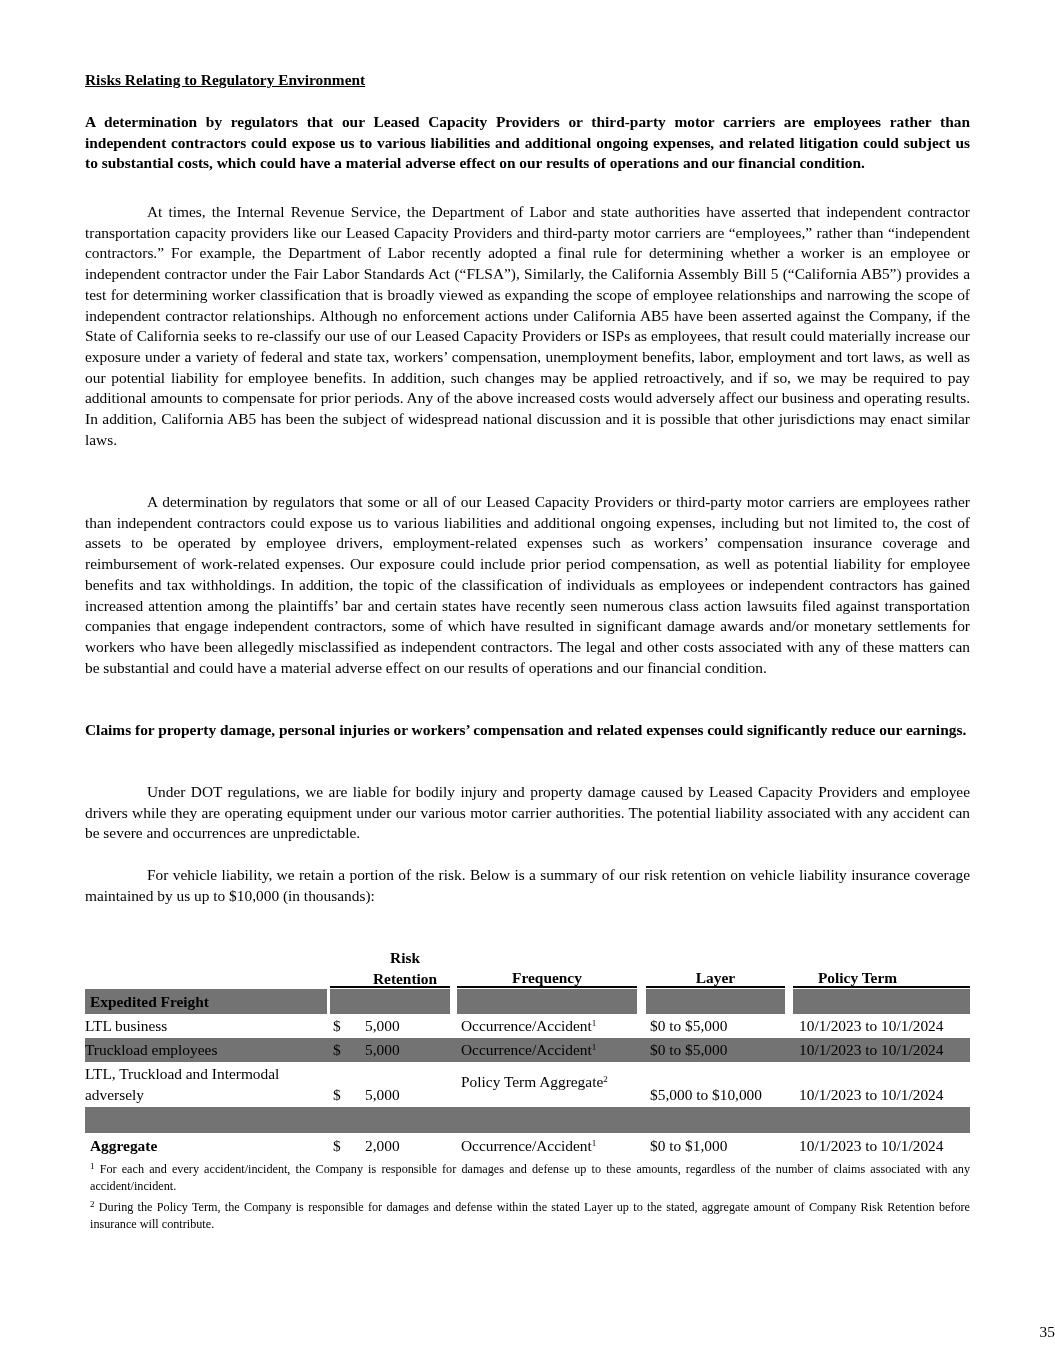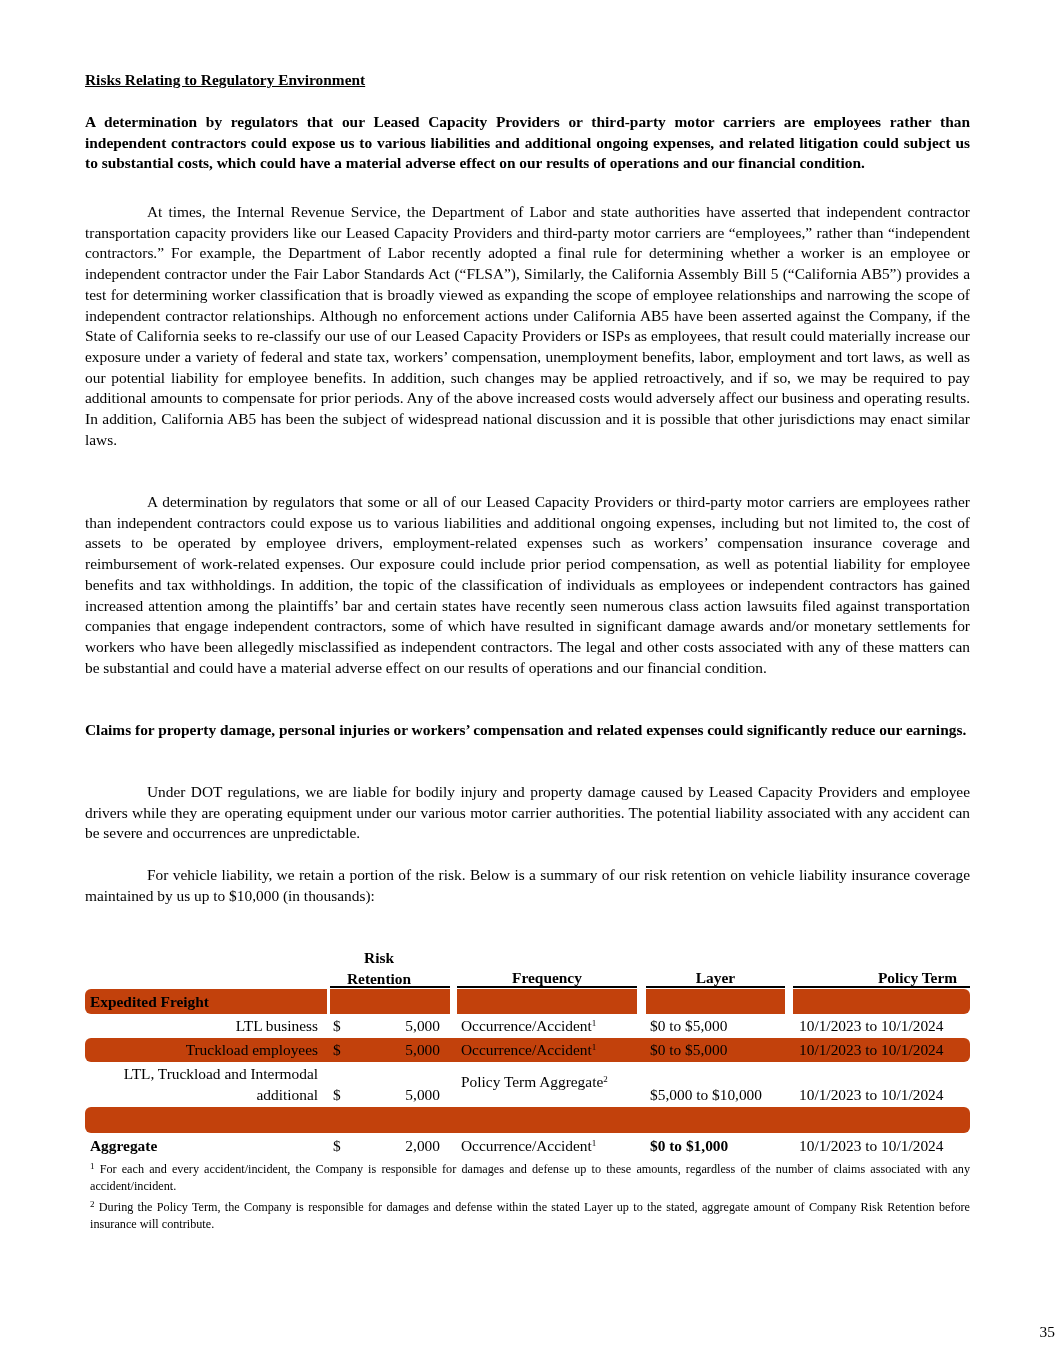--- a/index.html
+++ b/index.html
@@ -9,26 +9,26 @@
     color: #000; font-size: 15.4px; line-height: 20.7px;
   }
   .page { position: absolute; left: 85px; top: 0; width: 885px; }
   .sec-title { position: absolute; top: 70px; left: 0; font-weight: bold; text-decoration: underline; }
   .risk-head { position: absolute; left: 0; width: 885px; font-weight: bold; text-align: justify; }
   .para { position: absolute; left: 0; width: 885px; text-align: justify; text-indent: 62px; }
 
   
   .tbl { position: absolute; left: 0; top: 948px; width: 885px; }
   .tbl .row { position: absolute; left: 0; width: 885px; }
-  .shade { background: #c2410c; border-radius: 6px; }
+  .shade { background: #737373; }
   .cell { position: absolute; white-space: nowrap; }
   .hdr { font-weight: bold; text-align: center; }
   .uline { position: absolute; height: 2px; background: #000; }
   .bold { font-weight: bold; }
-  .r { text-align: right; }
+  .r { }
   sup { font-size: 9px; line-height: 0; vertical-align: 5px; }
 
   .foot { position: absolute; left: 5px; width: 880px; font-size: 12.2px; line-height: 16.5px; text-align: justify; }
   .foot sup { font-size: 9px; vertical-align: 4px; }
   .pagenum { position: absolute; top: 1322px; left: 0; width: 1055px; text-align: right; }
 </style>
 </head>
 <body>
 
 <div class="page">
@@ -42,33 +42,33 @@
   <p class="para" style="top:492px;margin:0;">A determination by regulators that some or all of our Leased Capacity Providers or third-party motor carriers are employees rather than independent contractors could expose us to various liabilities and additional ongoing expenses, including but not limited to, the cost of assets to be operated by employee drivers, employment-related expenses such as workers’ compensation insurance coverage and reimbursement of work-related expenses. Our exposure could include prior period compensation, as well as potential liability for employee benefits and tax withholdings. In addition, the topic of the classification of individuals as employees or independent contractors has gained increased attention among the plaintiffs’ bar and certain states have recently seen numerous class action lawsuits filed against transportation companies that engage independent contractors, some of which have resulted in significant damage awards and/or monetary settlements for workers who have been allegedly misclassified as independent contractors. The legal and other costs associated with any of these matters can be substantial and could have a material adverse effect on our results of operations and our financial condition.</p>
 
   <div class="risk-head" style="top:720px;">Claims for property damage, personal injuries or workers’ compensation and related expenses could significantly reduce our earnings.</div>
 
   <p class="para" style="top:782px;margin:0;">Under DOT regulations, we are liable for bodily injury and property damage caused by Leased Capacity Providers and employee drivers while they are operating equipment under our various motor carrier authorities. The potential liability associated with any accident can be severe and occurrences are unpredictable.</p>
 
   <p class="para" style="top:865px;margin:0;">For vehicle liability, we retain a portion of the risk. Below is a summary of our risk retention on vehicle liability insurance coverage maintained by us up to $10,000 (in thousands):</p>
 
   <div class="tbl">
 
-    <div class="cell hdr" style="left:234px;width:120px;top:0;">
+    <div class="cell hdr" style="left:260px;width:120px;top:0;">
       <div>Risk</div>
       <div>Retention</div>
     </div>
     <div class="uline" style="left:245px;width:120px;top:38px;"></div>
 
     <div class="cell hdr" style="left:372px;width:180px;top:20px;">Frequency</div>
     <div class="uline" style="left:372px;width:180px;top:38px;"></div>
 
     <div class="cell hdr" style="left:561px;width:139px;top:20px;">Layer</div>
     <div class="uline" style="left:561px;width:139px;top:38px;"></div>
 
-    <div class="cell hdr" style="left:744px;width:177px;top:20px;">Policy Term</div>
+    <div class="cell hdr" style="left:684px;width:177px;top:20px;">Policy Term</div>
     <div class="uline" style="left:708px;width:177px;top:38px;"></div>
 
     <div class="row shade" style="top:41px;height:25px;">
       <div class="cell bold" style="left:5px;top:3px;">Expedited Freight</div>
     </div>
     <div style="position:absolute;left:242px;width:3px;top:41px;height:25px;background:#fff;"></div>
     <div style="position:absolute;left:365px;width:7px;top:41px;height:25px;background:#fff;"></div>
     <div style="position:absolute;left:552px;width:9px;top:41px;height:25px;background:#fff;"></div>
     <div style="position:absolute;left:700px;width:8px;top:41px;height:25px;background:#fff;"></div>
 
@@ -85,36 +85,36 @@
       <div class="cell r" style="left:0;width:233px;top:2px;">Truckload employees</div>
       <div class="cell" style="left:248px;top:2px;">$</div>
       <div class="cell r" style="left:280px;width:75px;top:2px;">5,000</div>
       <div class="cell" style="left:376px;top:2px;"><span>Occurrence/Accident</span><sup>1</sup></div>
       <div class="cell" style="left:565px;top:2px;">$0 to $5,000</div>
       <div class="cell" style="left:714px;top:2px;">10/1/2023 to 10/1/2024</div>
     </div>
 
     <div class="row" style="top:114px;height:45px;">
       <div class="cell r" style="left:0;width:233px;top:2px;">LTL, Truckload and Intermodal</div>
-      <div class="cell r" style="left:0;width:233px;top:23px;">additional</div>
+      <div class="cell r" style="left:0;width:233px;top:23px;">adversely</div>
       <div class="cell" style="left:248px;top:23px;">$</div>
       <div class="cell r" style="left:280px;width:75px;top:23px;">5,000</div>
       <div class="cell" style="left:376px;top:10px;"><span>Policy Term Aggregate</span><sup>2</sup></div>
       <div class="cell" style="left:565px;top:23px;">$5,000 to $10,000</div>
       <div class="cell" style="left:714px;top:23px;">10/1/2023 to 10/1/2024</div>
     </div>
 
     <div class="row shade" style="top:159px;height:26px;"></div>
 
     <div class="row" style="top:185px;height:25px;">
       <div class="cell bold" style="left:5px;top:3px;">Aggregate</div>
       <div class="cell" style="left:248px;top:3px;">$</div>
       <div class="cell r" style="left:280px;width:75px;top:3px;">2,000</div>
       <div class="cell" style="left:376px;top:3px;"><span>Occurrence/Accident</span><sup>1</sup></div>
-      <div class="cell" style="left:565px;top:3px;font-weight:bold;">$0 to $1,000</div>
+      <div class="cell" style="left:565px;top:3px;">$0 to $1,000</div>
       <div class="cell" style="left:714px;top:3px;">10/1/2023 to 10/1/2024</div>
     </div>
   </div>
 
   <div class="foot" style="top:1161px;"><sup>1</sup> <span>For each and every accident/incident, the Company is responsible for damages and defense up to these amounts, regardless of the number of claims associated with any accident/incident.</span></div>
   <div class="foot" style="top:1199px;"><sup>2</sup> <span>During the Policy Term, the Company is responsible for damages and defense within the stated Layer up to the stated, aggregate amount of Company Risk Retention before insurance will contribute.</span></div>
 </div>
 
 <div class="pagenum">35</div>
 

